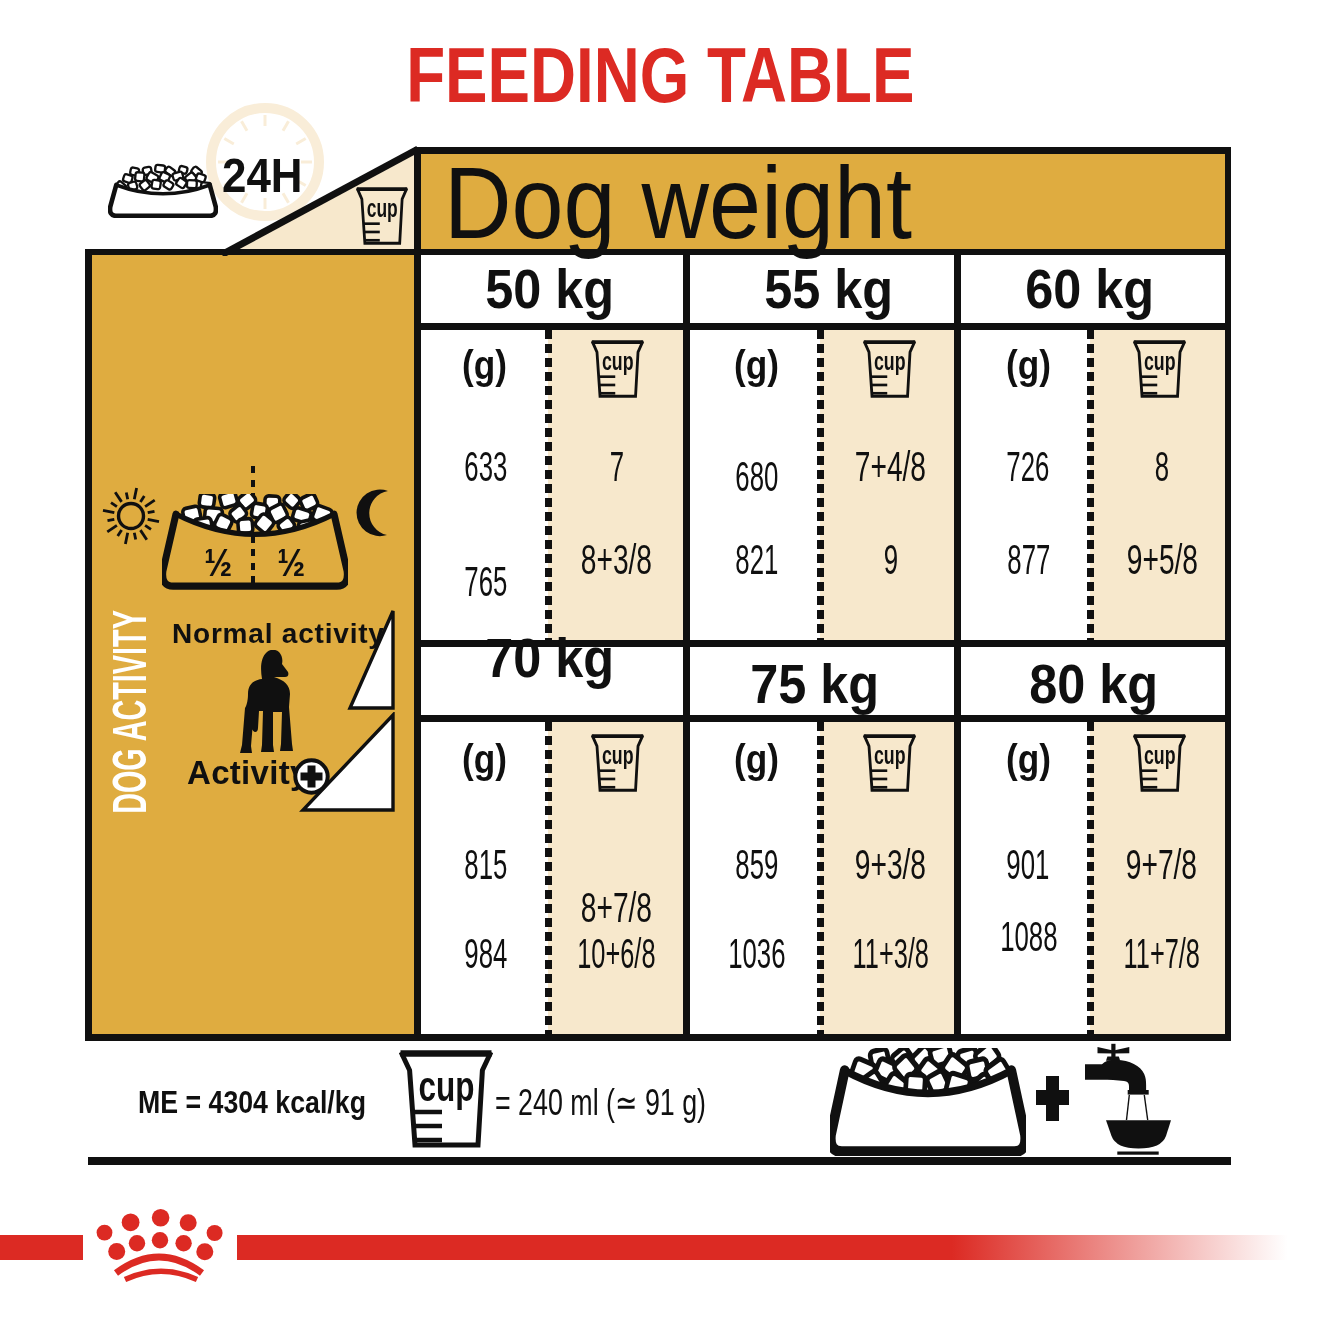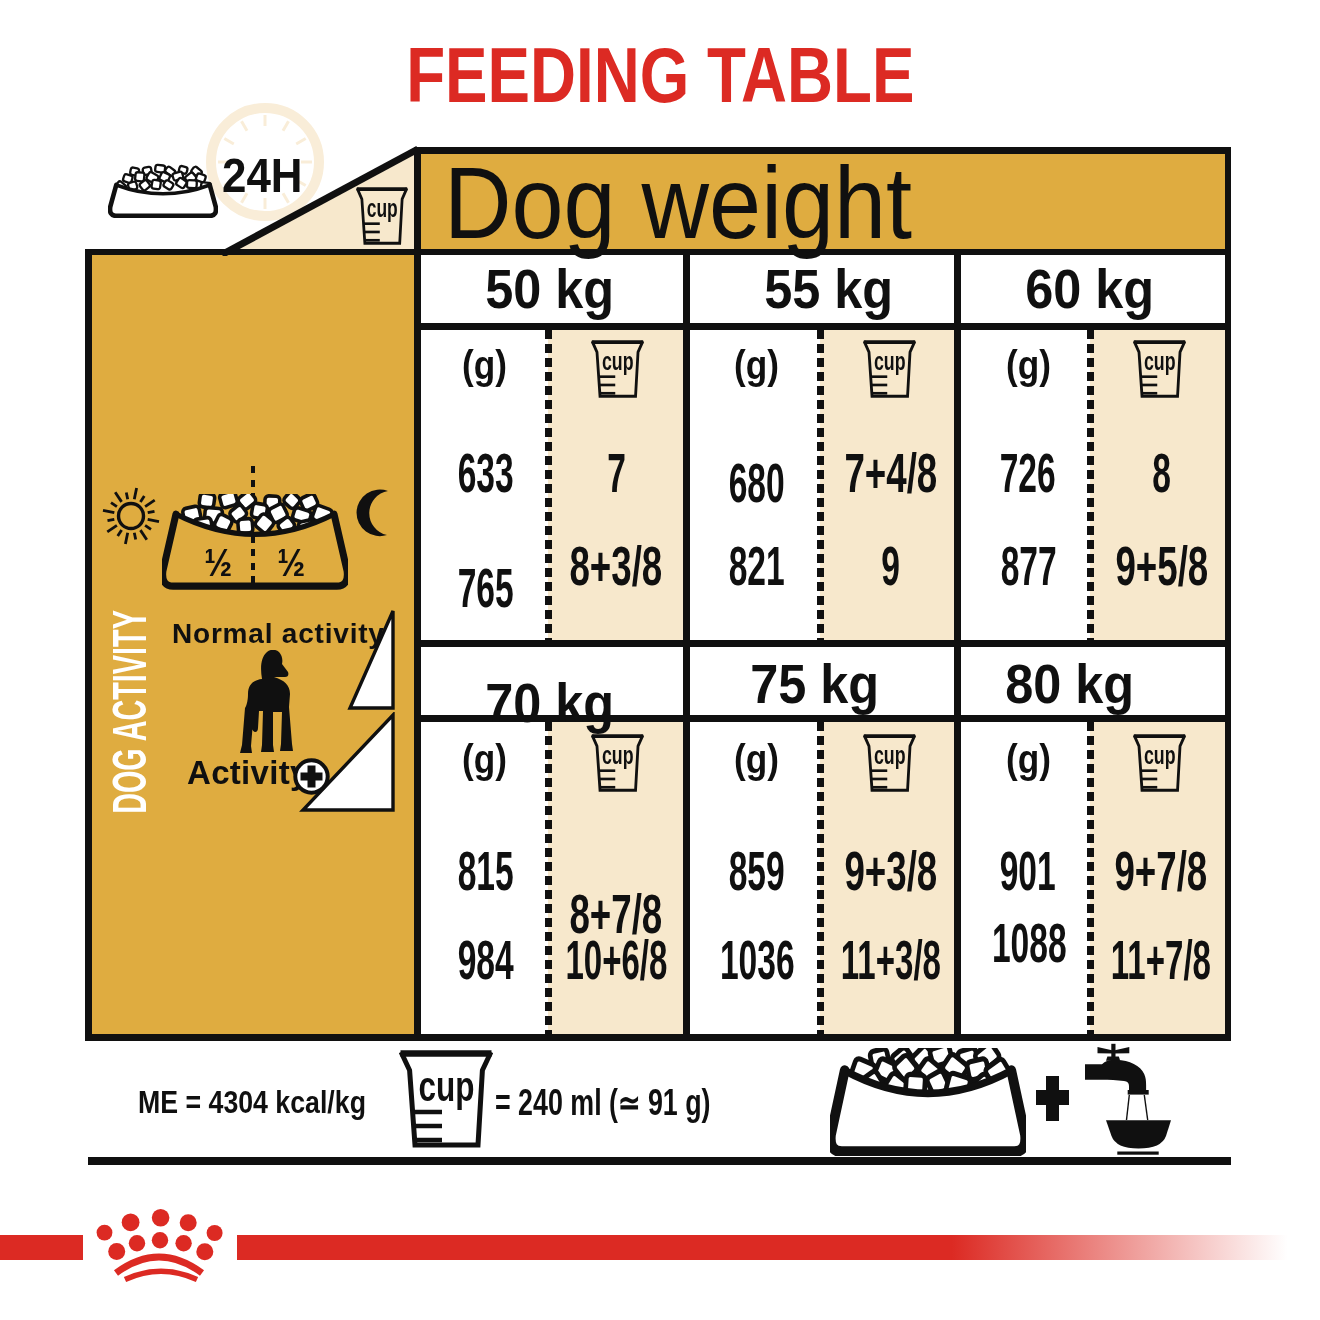--- a/index.html
+++ b/index.html
@@ -2,21 +2,21 @@
 <html><head><meta charset="utf-8"><style>
 html,body{margin:0;padding:0}
 body{width:1320px;height:1320px;background:#fff;position:relative;overflow:hidden;
  font-family:"Liberation Sans",sans-serif;color:#101010;-webkit-font-smoothing:antialiased}
 .abs{position:absolute}
 .ln{position:absolute;background:#101010}
 .ctr{position:absolute;text-align:center;white-space:nowrap;line-height:1}
 .ctr span{display:inline-block}
 .kg{font-size:56px;font-weight:bold}
 .kg span{transform:scaleX(0.9)}
-.val{font-size:56px;font-weight:bold}
+.val{font-size:43px;font-weight:normal}
 .v1 span{transform:scaleX(0.60)}
 .v2 span{transform:scaleX(0.655)}
 .v3 span{transform:scaleX(0.59)}
 .gg{font-size:40px;font-weight:bold}
 .gg span{transform:scaleX(0.88)}
 .dot{position:absolute;width:7px;background-image:repeating-linear-gradient(#101010 0 9px,transparent 9px 14px)}
 
 </style></head><body>
 <div class="ctr" style="left:260px;top:36.8px;width:800px;font-size:77px;font-weight:bold;color:#DC2A23"><span style="transform:scaleX(0.827)">FEEDING TABLE</span></div>
 <svg class="abs" style="left:202px;top:99px" width="126" height="126" viewBox="0 0 126 126">
@@ -102,23 +102,23 @@
 <text x="47.5" y="51" font-family="Liberation Sans, sans-serif" font-size="43" font-weight="bold" text-anchor="middle" textLength="56" lengthAdjust="spacingAndGlyphs" fill="#101010">cup</text>
 <g stroke="#101010" stroke-width="4.5">
       <line x1="13.5" y1="62" x2="43" y2="62"></line>
       <line x1="14.5" y1="76" x2="43" y2="76"></line>
       <line x1="15.5" y1="90" x2="43" y2="90"></line>
     </g>
 </svg>
 <div class="ctr kg" style="left:399.70000000000005px;top:260.9px;width:300px"><span>50 kg</span></div>
 <div class="ctr kg" style="left:679px;top:260.9px;width:300px"><span>55 kg</span></div>
 <div class="ctr kg" style="left:940px;top:260.9px;width:300px"><span>60 kg</span></div>
-<div class="ctr kg" style="left:399.70000000000005px;top:675px;width:300px"><span>70 kg</span></div>
+<div class="ctr kg" style="left:399.70000000000005px;top:630px;width:300px"><span>70 kg</span></div>
 <div class="ctr kg" style="left:665px;top:655.9px;width:300px"><span>75 kg</span></div>
-<div class="ctr kg" style="left:920px;top:655.9px;width:300px"><span>80 kg</span></div>
+<div class="ctr kg" style="left:944px;top:655.9px;width:300px"><span>80 kg</span></div>
 <div class="ctr gg" style="left:385px;top:345.2px;width:200px"><span>(g)</span></div>
 <div class="ctr gg" style="left:385px;top:738.7px;width:200px"><span>(g)</span></div>
 <div class="ctr gg" style="left:656.5px;top:345.2px;width:200px"><span>(g)</span></div>
 <div class="ctr gg" style="left:656.5px;top:738.7px;width:200px"><span>(g)</span></div>
 <div class="ctr gg" style="left:928.7px;top:345.2px;width:200px"><span>(g)</span></div>
 <div class="ctr gg" style="left:928.7px;top:738.7px;width:200px"><span>(g)</span></div>
 <svg class="abs" style="left:591.0px;top:339.5px" width="53" height="58" viewBox="0 0 94 98" preserveAspectRatio="none">
 <path d="M1.5,3.5 L92.5,3.5" stroke="#101010" stroke-width="6.5" fill="none"></path>
 <path d="M2,2 L10.6,20.3 L16,95 L79,95 L83.4,20.3 L92,2" fill="none" stroke="#101010" stroke-width="5" stroke-linejoin="miter"></path>
 <text x="47.5" y="51" font-family="Liberation Sans, sans-serif" font-size="43" font-weight="bold" text-anchor="middle" textLength="56" lengthAdjust="spacingAndGlyphs" fill="#101010">cup</text>
@@ -291,21 +291,21 @@
 <svg class="abs" style="left:399px;top:1050px" width="94" height="98" viewBox="0 0 94 98" preserveAspectRatio="none">
 <path d="M1.5,3.5 L92.5,3.5" stroke="#101010" stroke-width="6.5" fill="none"></path>
 <path d="M2,2 L10.6,20.3 L16,95 L79,95 L83.4,20.3 L92,2" fill="none" stroke="#101010" stroke-width="5" stroke-linejoin="miter"></path>
 <text x="47.5" y="51" font-family="Liberation Sans, sans-serif" font-size="43" font-weight="bold" text-anchor="middle" textLength="56" lengthAdjust="spacingAndGlyphs" fill="#101010">cup</text>
 <g stroke="#101010" stroke-width="4.5">
       <line x1="13.5" y1="62" x2="43" y2="62"></line>
       <line x1="14.5" y1="76" x2="43" y2="76"></line>
       <line x1="15.5" y1="90" x2="43" y2="90"></line>
     </g>
 </svg>
-<div class="abs" style="left:495px;top:1085px;font-size:36px;font-weight:bold;line-height:1;white-space:nowrap"><span style="display:inline-block;transform:scaleX(0.745);transform-origin:left top">= 240 ml (≃ 91 g)</span></div>
+<div class="abs" style="left:495px;top:1085px;font-size:36px;font-weight:normal;line-height:1;white-space:nowrap"><span style="display:inline-block;transform:scaleX(0.745);transform-origin:left top">= 240 ml (≃ 91 g)</span></div>
 <svg class="abs" style="left:830px;top:1048px" width="196" height="108" viewBox="0 0 200 100" preserveAspectRatio="none">
 <g fill="#fff" stroke="#101010" stroke-width="4.8" stroke-linejoin="round" transform="translate(0,0)">
       <rect x="-8.8" y="-8.7" width="17.5" height="17.4" rx="4" transform="translate(50.7,10.5) rotate(-12)"></rect>
       <rect x="-9.0" y="-8.0" width="18.1" height="16.1" rx="4" transform="translate(73.8,10.2) rotate(-37)"></rect>
       <rect x="-9.8" y="-8.4" width="19.6" height="16.9" rx="4" transform="translate(95.4,9.6) rotate(-42)"></rect>
       <rect x="-10.1" y="-8.2" width="20.2" height="16.4" rx="4" transform="translate(113.2,6.9) rotate(-16)"></rect>
       <rect x="-9.4" y="-7.9" width="18.8" height="15.8" rx="4" transform="translate(140.7,9.3) rotate(-15)"></rect>
       <rect x="-10.4" y="-8.9" width="20.8" height="17.8" rx="4" transform="translate(160.4,7.7) rotate(-37)"></rect>
       <rect x="-10.7" y="-9.5" width="21.4" height="19.0" rx="4" transform="translate(33.8,21.6) rotate(21)"></rect>
       <rect x="-9.8" y="-8.7" width="19.5" height="17.3" rx="4" transform="translate(57.3,20.8) rotate(24)"></rect>

